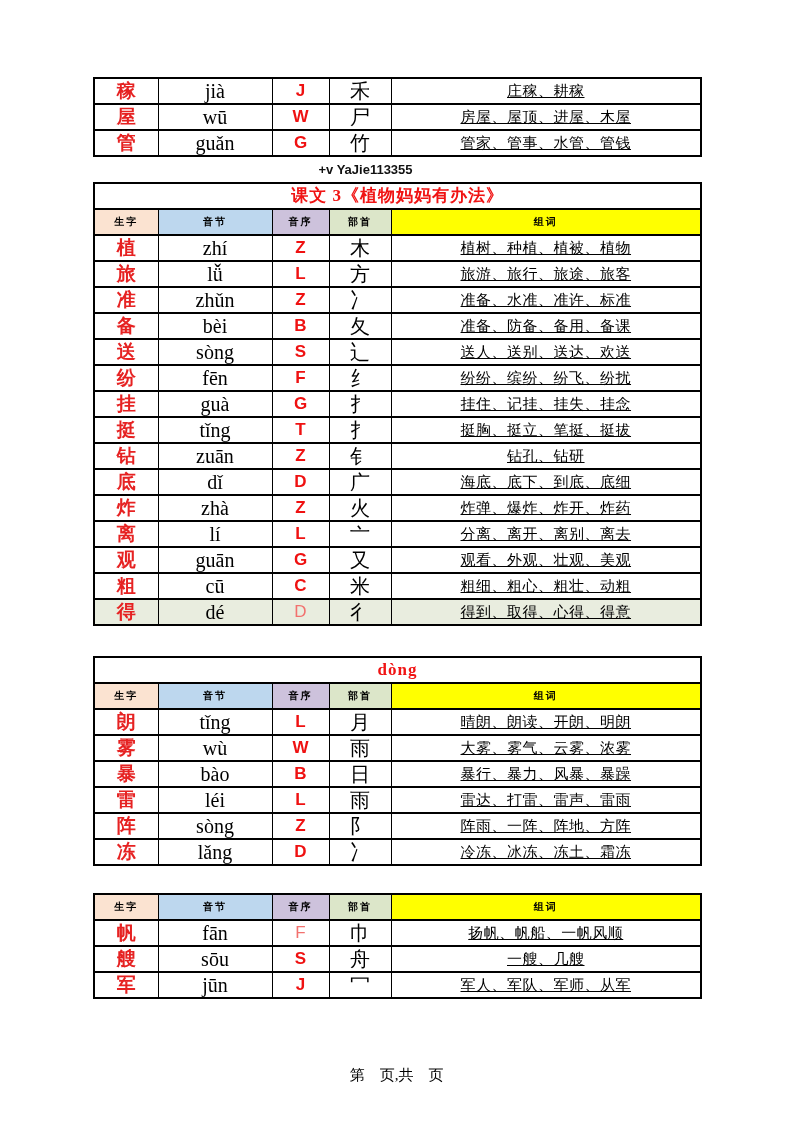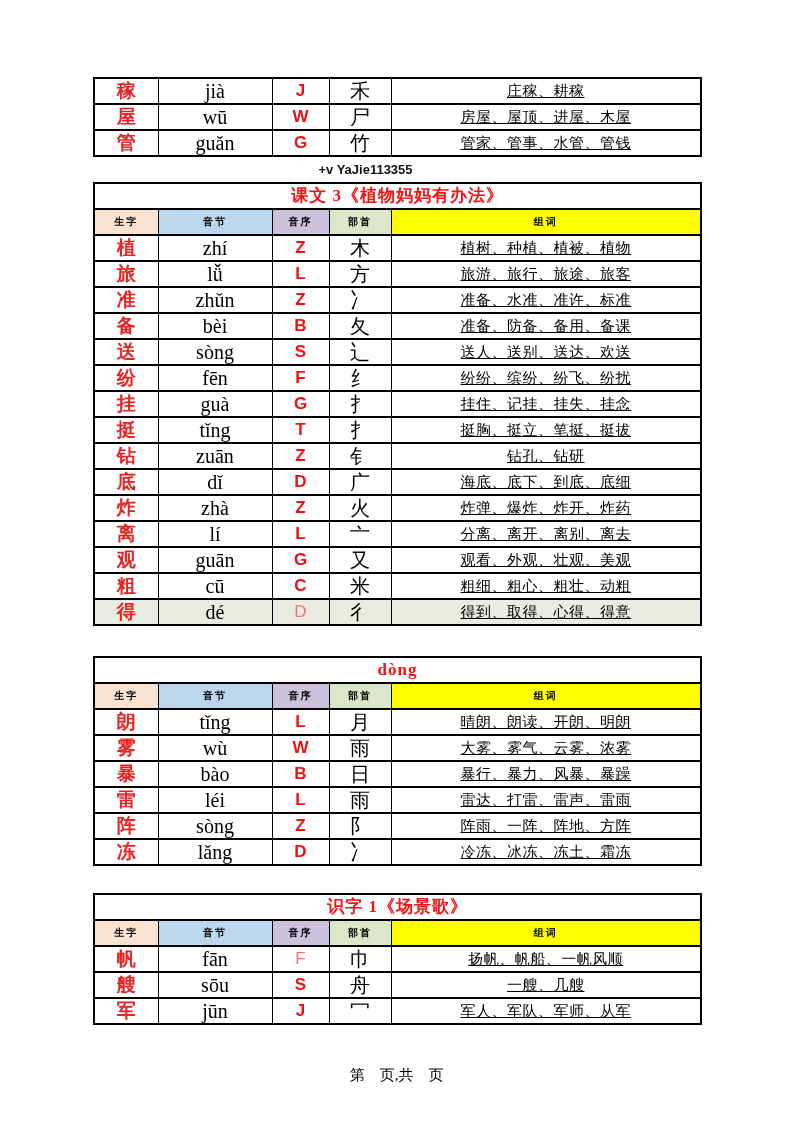--- a/index.html
+++ b/index.html
@@ -269,23 +269,20 @@
         <table class="char-table">
           <colgroup>
             <col style="width: 64px;">
             <col style="width: 114px;">
             <col style="width: 57px;">
             <col style="width: 62px;">
             <col style="width: 310px;">
           </colgroup>
           <tbody>
             <tr>
-              <td colspan="5" class="title-cell">识字 1《场景歌》</td>
-            </tr>
-            <tr>
               <td class="hdr" style="background: rgb(251, 227, 209);">生字</td>
               <td class="hdr" style="background: rgb(189, 215, 238);">音节</td>
               <td class="hdr" style="background: rgb(205, 194, 220);">音序</td>
               <td class="hdr" style="background: rgb(220, 230, 201);">部首</td>
               <td class="hdr" style="background: rgb(255, 255, 0);">组词</td>
             </tr>
             <tr>
               <td class="c-char">帆</td>
               <td class="c-pinyin">fān</td>
               <td class="c-initial light">F</td>

